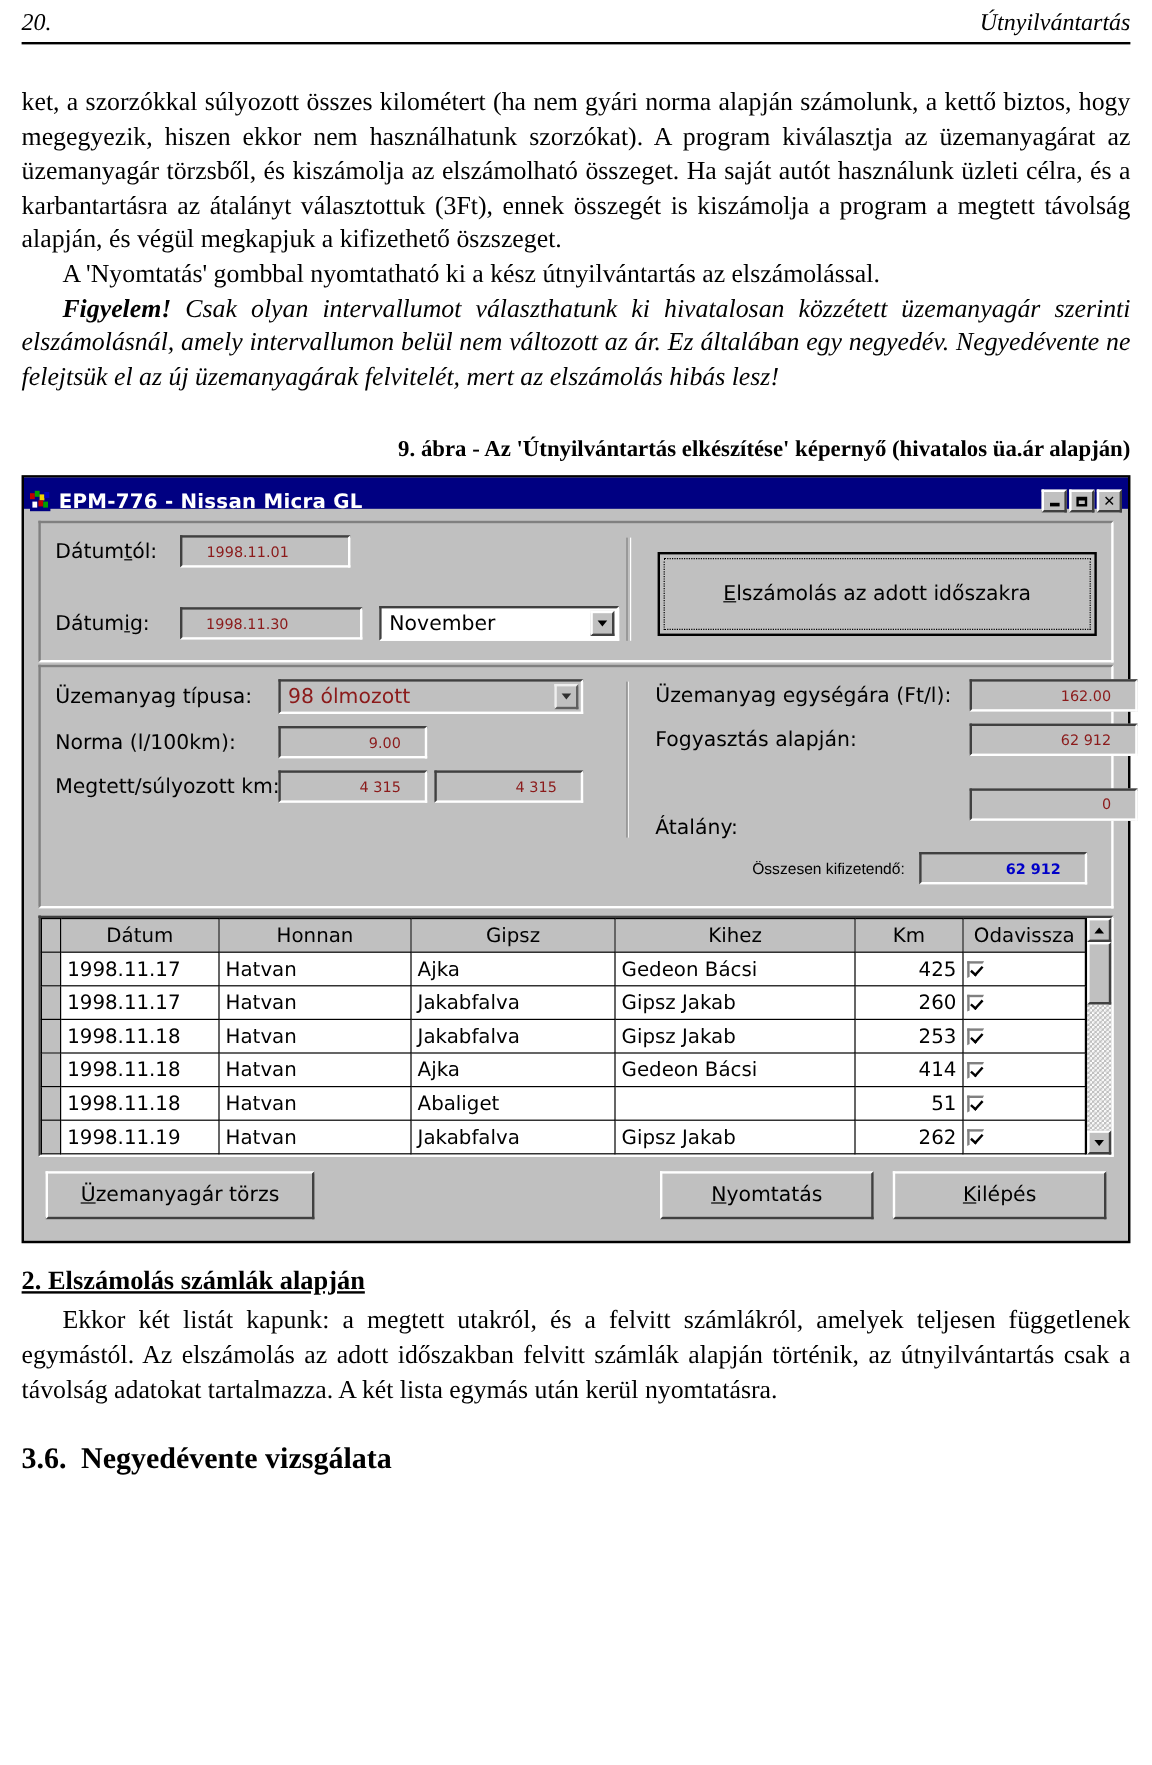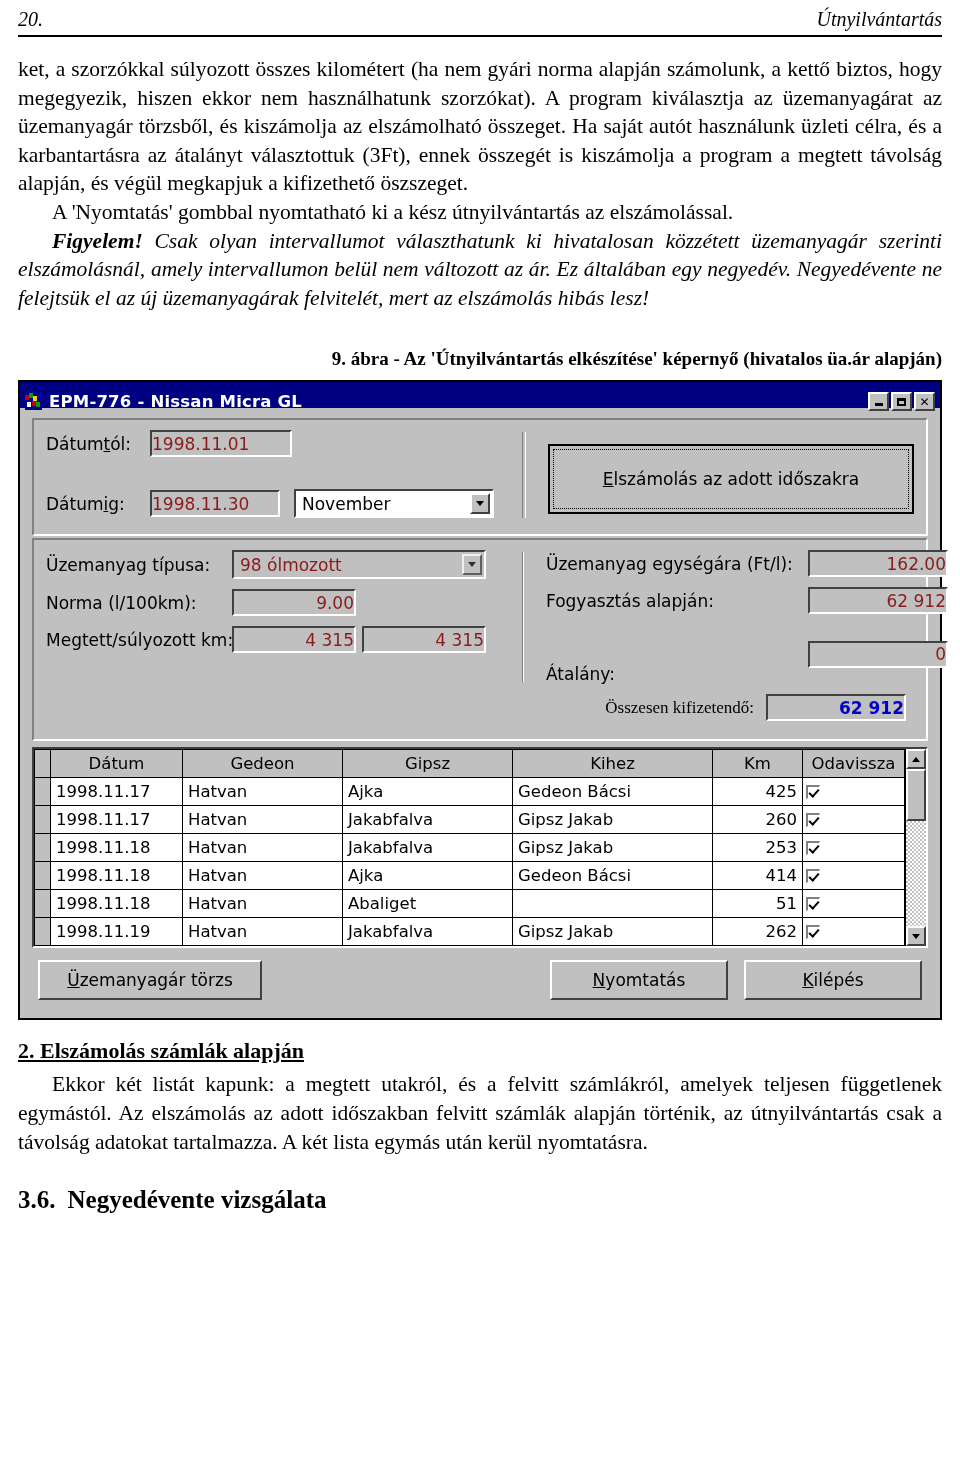--- a/index.html
+++ b/index.html
@@ -39,21 +39,21 @@
   }
   .running-head .head-title {
     font-size: 20px;
     font-style: italic;
   }
 
   .body-text {
     font-size: 21.5px;
     line-height: 1.33;
     text-align: justify;
-    margin-top: 18px;
+    margin-top: 34px;
     hyphens: manual;
   }
   .body-text p { margin: 0; }
   .body-text p.indent { text-indent: 34px; }
 
   .warn-label {
     font-weight: bold;
     font-style: italic;
   }
   .warn-body { font-style: italic; }
@@ -171,23 +171,23 @@
   .vbox {
     background: #c0c0c0;
     border-top: 2px solid #404040;
     border-left: 2px solid #404040;
     border-right: 2px solid #ffffff;
     border-bottom: 2px solid #ffffff;
     height: 27px;
     box-sizing: border-box;
     display: flex;
     align-items: center;
-    padding: 0 0;
+    padding: 0 20px;
     color: #8b1a1a;
-    font-size: 17px;
+    font-size: 12px;
     font-family: "DejaVu Sans", "Liberation Sans", sans-serif;
   }
   .vbox.right { justify-content: flex-end; }
   .vbox.blue { color: #0000c8; font-weight: bold; }
 
   
   .combo {
     background: #ffffff;
     border-top: 2px solid #404040;
     border-left: 2px solid #404040;
@@ -264,22 +264,22 @@
   .bigbtn-wrap { padding-top: 14px; display: flex; justify-content: center; }
 
   .total-row {
     display: flex;
     align-items: center;
     justify-content: flex-end;
     gap: 12px;
     padding: 10px 8px 4px 0;
   }
   .total-label {
-    font-size: 17px;
-    font-family: Liberation Serif, serif;
+    font-size: 13px;
+    font-family: Liberation Sans, sans-serif;
   }
 
   
   .gridwrap {
     display: flex;
     border-top: 2px solid #404040;
     border-left: 2px solid #404040;
     border-right: 2px solid #ffffff;
     border-bottom: 2px solid #ffffff;
     background: #ffffff;
@@ -451,21 +451,21 @@
           <div class="topgrid">
             <div class="left-col">
 
               <div class="fieldrow">
                 <span class="flabel" style="width:104px;">Dátum<u>t</u>ól:</span>
                 <span class="vbox" style="width:142px;">1998.11.01</span>
               </div>
 
               <div class="fieldrow" style="margin-bottom:2px;margin-top:32px;">
                 <span class="flabel" style="width:104px;">Dátum<u>i</u>g:</span>
-                <span class="vbox" style="width:130px;">1998.11.30</span>
+                <span class="vbox" style="width:153px;">1998.11.30</span>
                 <span class="combo" style="width:200px;margin-left:14px;">
                   <span class="cval">November</span>
                   <span class="arrowbtn">
                       <span class="tri-down"></span>
                     </span>
                 </span>
               </div>
 
             </div>
 
@@ -541,21 +541,21 @@
               <col style="width:160px">
               <col style="width:170px">
               <col style="width:200px">
               <col style="width:90px">
               <col>
             </colgroup>
             <thead>
               <tr>
                 <th class="col-handle"></th>
                 <th>Dátum</th>
-                <th>Gedeon</th>
+                <th>Honnan</th>
                 <th>Gipsz</th>
                 <th>Kihez</th>
                 <th>Km</th>
                 <th>Odavissza</th>
               </tr>
             </thead>
             <tbody>
               <tr>
                 <td class="col-handle"></td>
                 <td>1998.11.17</td>

